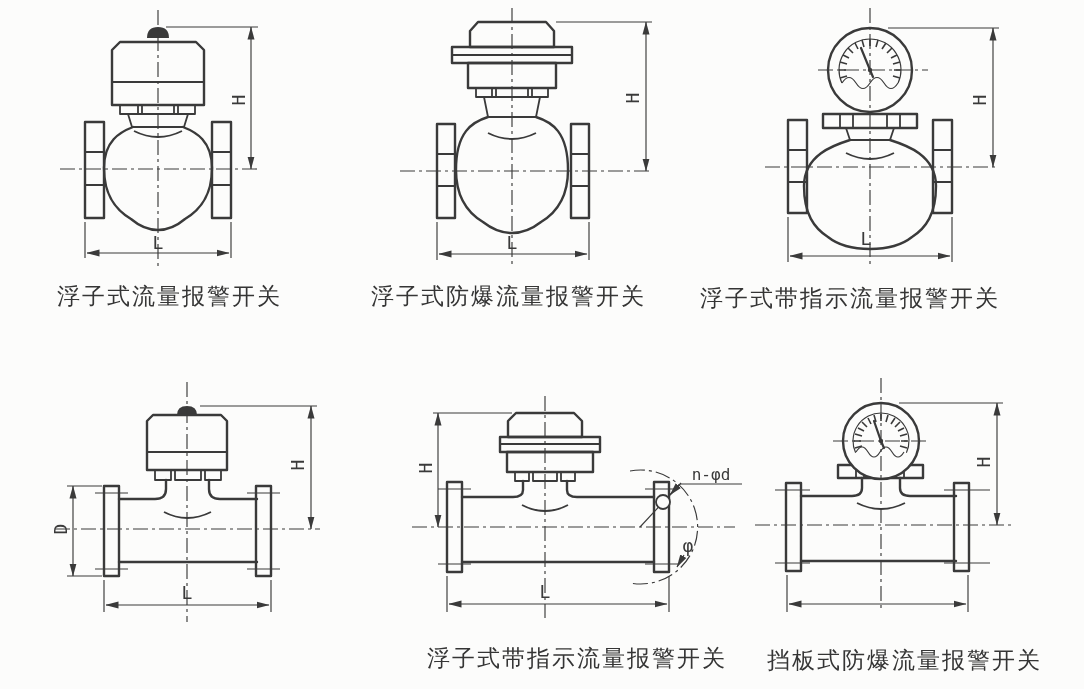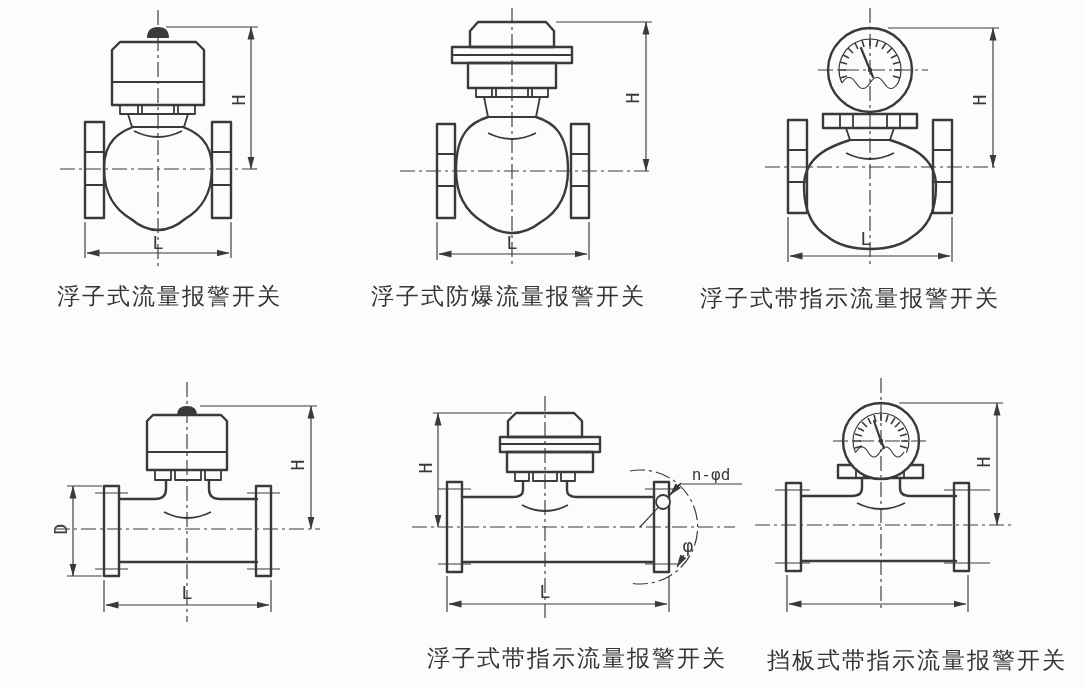--- a/index.html
+++ b/index.html
@@ -333,15 +333,15 @@
         <path class="thin" d="M787,575 V612 M968,575 V612"></path>
         <line class="dim" x1="789" y1="604" x2="966" y2="604" marker-start="url(#ar6)" marker-end="url(#ar6)"></line>
       </g>
     </svg>
   </figure>
 
   <div class="caption" style="left:57px;top:281px">浮子式流量报警开关</div>
   <div class="caption" style="left:371px;top:281px">浮子式防爆流量报警开关</div>
   <div class="caption" style="left:700px;top:283px">浮子式带指示流量报警开关</div>
   <div class="caption" style="left:427px;top:643px">浮子式带指示流量报警开关</div>
-  <div class="caption" style="left:767px;top:645px">挡板式带指示流量报警开关</div>
+  <div class="caption" style="left:767px;top:645px">挡板式防爆流量报警开关</div>
 
 </div>
 
 </body></html>

